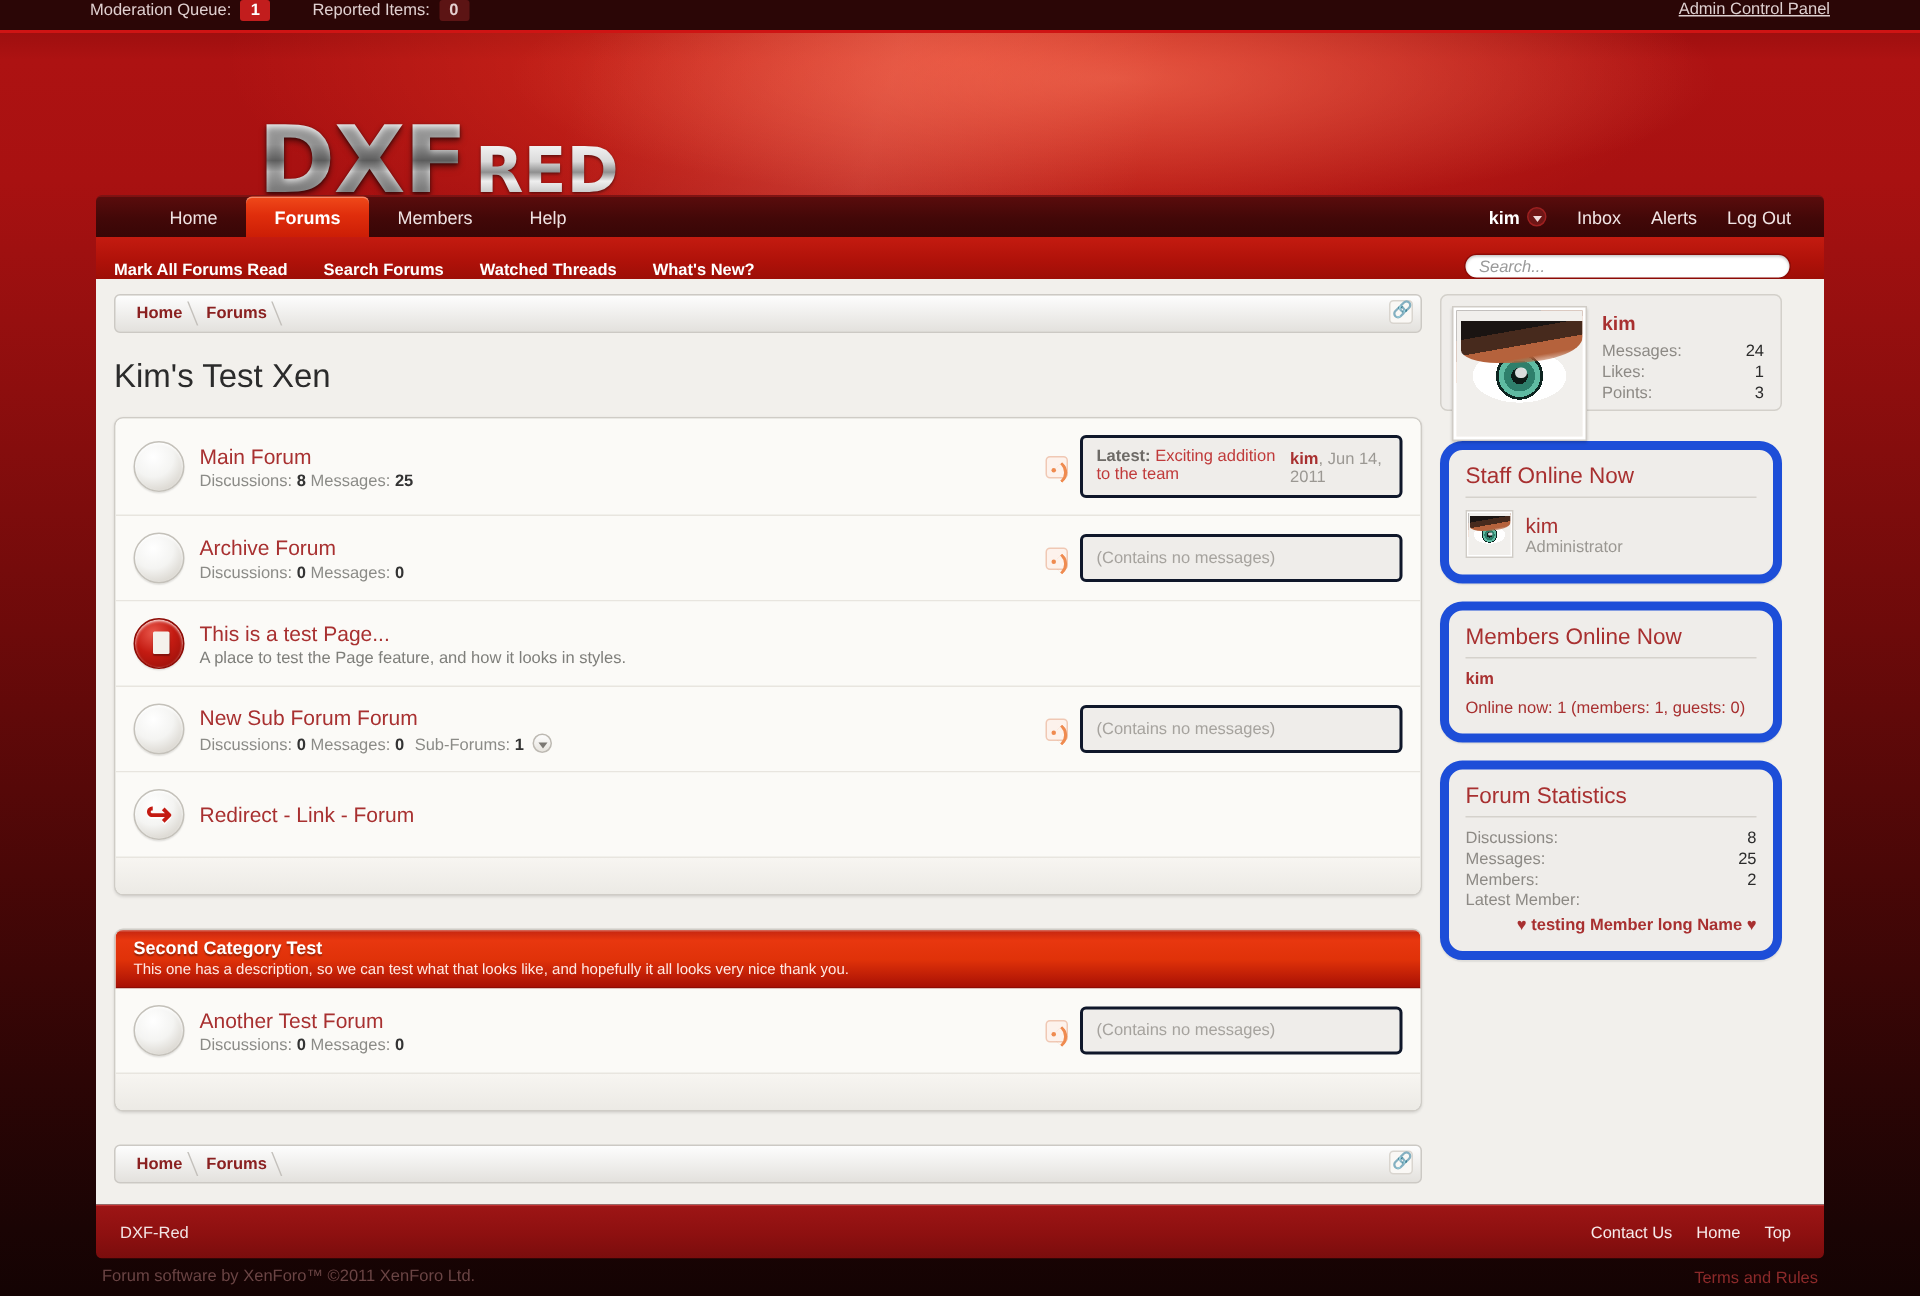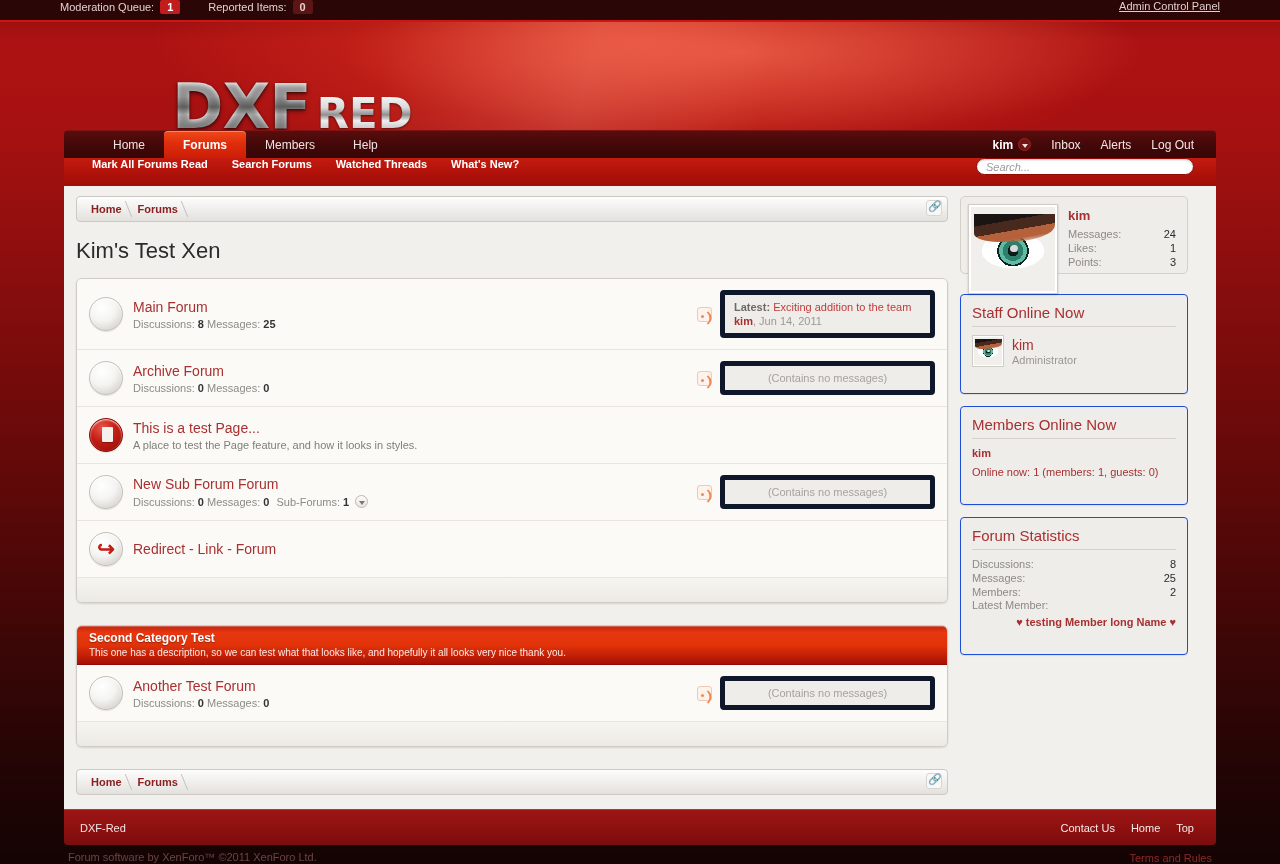--- a/index.html
+++ b/index.html
@@ -139,22 +139,21 @@
   .caret::after {
     content: ""; position: absolute; left: 3px; top: 5px;
     border-left: 3.5px solid transparent; border-right: 3.5px solid transparent;
     border-top: 4px solid #f0dede;
   }
 
   
   .subnav {
     height: 28px;
     background: linear-gradient(to bottom, #c41b10 0%, #ae1109 60%, #9d0e07 100%);
-    display: flex; align-items: flex-start;
-    padding-left: 16px;
+    display: flex; align-items: flex-end;
     position: relative;
   }
   .subnav a {
     color: #fff; text-decoration: none; font-size: 11px; font-weight: bold;
     padding: 0 12px;
   }
   .search-box {
     margin-left: auto; margin-right: 22px;
     width: 218px; height: 17px;
     background: #fff;
@@ -302,41 +301,41 @@
   .rss-icon::after {
     content: ""; position: absolute; left: 3px; bottom: 3px;
     width: 8px; height: 8px;
     border-top: 2px solid #ef8b50; border-right: 2px solid #ef8b50;
     border-radius: 0 9px 0 0;
     transform: rotate(45deg); transform-origin: left bottom;
   }
   .last-post {
     flex: 1;
     background: #efedea;
-    border: 5px solid #0f172a;
+    border: 2px solid #0f172a;
     border-radius: 4px;
     padding: 6px 9px;
     min-height: 32px;
-    display: flex; flex-direction: column; 
+    display: flex; flex-direction: row; 
   }
   .last-post .lp-line1 { font-size: 11px; color: #c03a3a; }
   .last-post .lp-line1 b { color: #6d6a66; font-weight: bold; }
   .last-post .lp-line2 { font-size: 11px; color: #9b9893; margin-top: 2px; }
   .last-post .lp-line2 b { color: #a83030; }
   .last-post.empty { color: #a6a39e; font-size: 11px; display: flex; align-items: center; }
 
   .node-list .node-foot { height: 24px; background: linear-gradient(to bottom,#f7f5f1,#eceae5); }
 
   
   .side-block {
     background: #efedea;
-    border: 1px solid #1d4ed8;
-    border-radius: 4px;
+    border: 6px solid #1d4ed8;
+    border-radius: 15px;
     margin-bottom: 12px;
-    padding: 9px 11px 26px 11px;
+    padding: 9px 11px 11px 11px;
     box-shadow: 0 1px 1px rgba(0,0,0,0.08);
   }
   .side-title {
     color: #a83030; font-size: 15px; padding-bottom: 5px;
     border-bottom: 1px solid #d5d2cc; margin-bottom: 8px;
   }
   .visitor-panel {
     background: #efedea;
     border: 1px solid #d3d0ca;
     border-radius: 5px;

